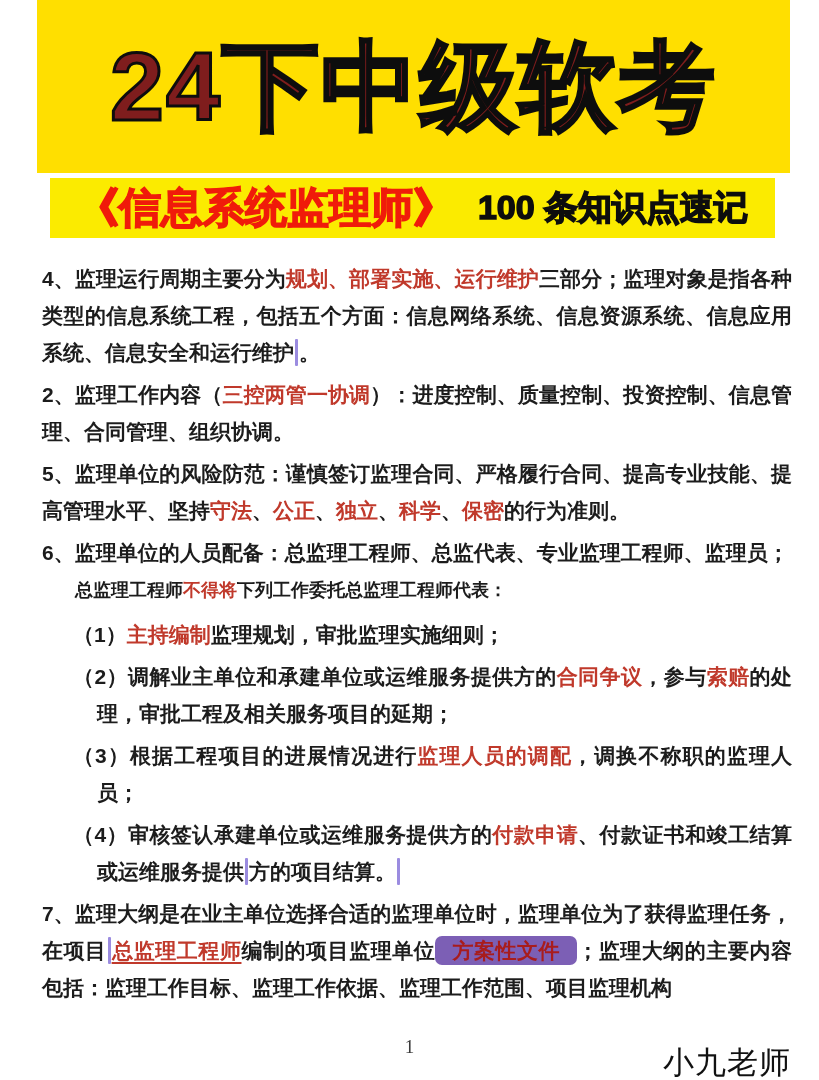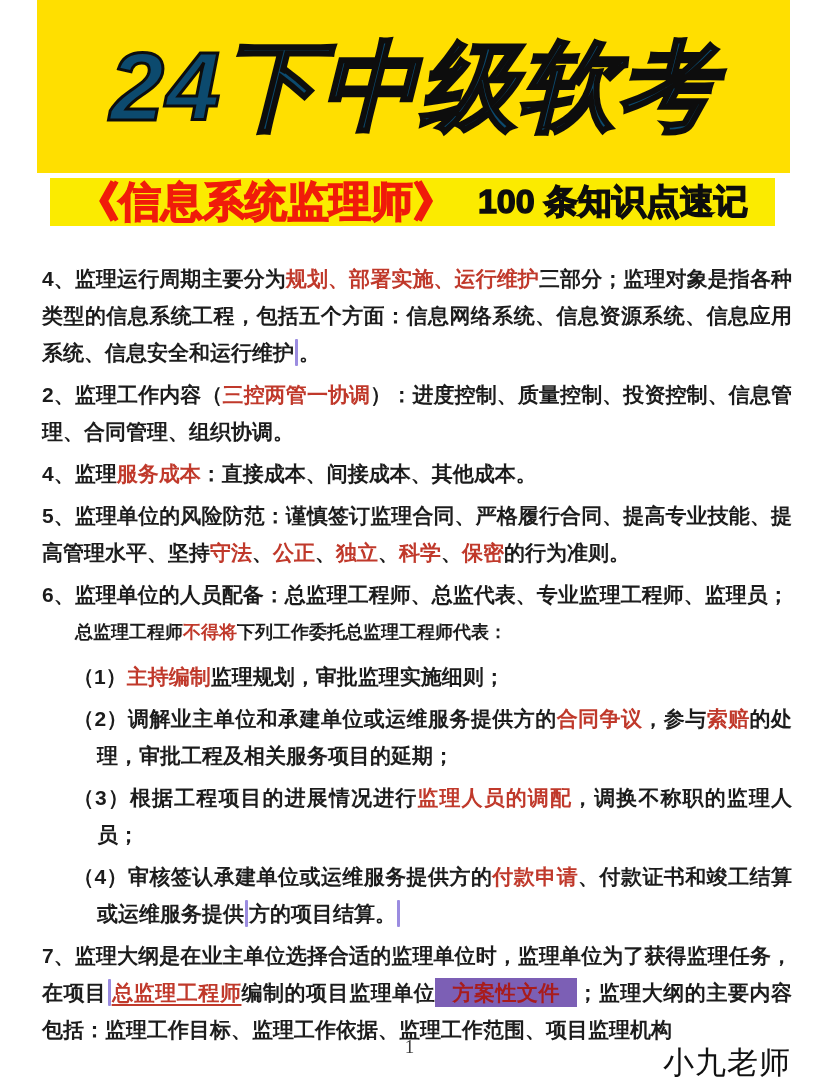--- a/index.html
+++ b/index.html
@@ -17,25 +17,25 @@
     width:819px;height:1080px;position:relative;background:#ffffff;
     font-family:"Liberation Sans","DejaVu Sans",sans-serif;
     overflow:hidden;
   }
   .banner{
     position:absolute;left:37px;top:0;width:753px;height:173px;
     background:var(--banner-yellow);
     display:flex;align-items:center;justify-content:center;
   }
   .banner-title{
-    font-size:97px;font-weight:900;color:#0c4a6e;letter-spacing:2px;
-    -webkit-text-stroke:3px #0d0d0d;line-height:1;white-space:nowrap;font-style:italic;
+    font-size:97px;font-weight:900;color:#7f1d1d;letter-spacing:2px;
+    -webkit-text-stroke:3px #0d0d0d;line-height:1;white-space:nowrap;
   }
   .subbanner{
-    position:absolute;left:50px;top:178px;width:725px;height:48px;
+    position:absolute;left:50px;top:178px;width:725px;height:60px;
     background:var(--subtitle-yellow);
     display:flex;align-items:center;justify-content:center;
     white-space:nowrap;
     gap:15px;
   }
   .sub-book{
     font-size:42px;font-weight:900;color:var(--title-red);
     -webkit-text-stroke:1.5px var(--title-red);
   }
   .sub-rest{
@@ -60,20 +60,21 @@
   .seg-red-underline{
     color:var(--accent-red);
     text-decoration:underline;
     text-decoration-thickness:2px;
     text-underline-offset:4px;
   }
   .seg-red-purple{
     color:var(--purple-on-red);
     background:var(--purple-highlight);
     padding:3px 17px;
+    border-radius:7px;
   }
   .caret{
     display:inline-block;width:3px;height:27px;background:var(--caret-purple);
     vertical-align:-6px;margin:0 1px;border-radius:1px;
   }
   .page-number{
     position:absolute;left:0;right:0;top:1036px;text-align:center;
     font-family:"Liberation Serif","DejaVu Serif",serif;
     font-size:19px;color:#3a3a3a;font-weight:400;
   }
@@ -92,21 +93,20 @@
   </div>
 
   <div class="subbanner">
     <span class="sub-book">《信息系统监理师》</span>
     <span class="sub-rest">100 条知识点速记</span>
   </div>
 
   <div class="content">
       <p class="line para"><span class="seg-plain">4、监理运行周期主要分为</span><span class="seg-red">规划、部署实施、运行维护</span><span class="seg-plain">三部分；监理对象是指各种类型的信息系统工程，包括五个方面：信息网络系统、信息资源系统、信息应用系统、信息安全和运行维护</span><span class="caret"></span><span class="seg-plain">。</span></p>
       <p class="line para"><span class="seg-plain">2、监理工作内容（</span><span class="seg-red">三控两管一协调</span><span class="seg-plain">）：进度控制、质量控制、投资控制、信息管理、合同管理、组织协调。</span></p>
-      <p class="line para"><span class="seg-plain">4、监理</span><span class="seg-red">服务成本</span><span class="seg-plain">：直接成本、间接成本、其他成本。</span></p>
       <p class="line para"><span class="seg-plain">5、监理单位的风险防范：谨慎签订监理合同、严格履行合同、提高专业技能、提高管理水平、坚持</span><span class="seg-red">守法</span><span class="seg-plain">、</span><span class="seg-red">公正</span><span class="seg-plain">、</span><span class="seg-red">独立</span><span class="seg-plain">、</span><span class="seg-red">科学</span><span class="seg-plain">、</span><span class="seg-red">保密</span><span class="seg-plain">的行为准则。</span></p>
       <p class="line para"><span class="seg-plain">6、监理单位的人员配备：总监理工程师、总监代表、专业监理工程师、监理员；</span></p>
       <p class="line note"><span class="seg-plain">总监理工程师</span><span class="seg-red">不得将</span><span class="seg-plain">下列工作委托总监理工程师代表：</span></p>
       <p class="line sub"><span class="seg-plain">（1）</span><span class="seg-red">主持编制</span><span class="seg-plain">监理规划，审批监理实施细则；</span></p>
       <p class="line sub"><span class="seg-plain">（2）调解业主单位和承建单位或运维服务提供方的</span><span class="seg-red">合同争议</span><span class="seg-plain">，参与</span><span class="seg-red">索赔</span><span class="seg-plain">的处理，审批工程及相关服务项目的延期；</span></p>
       <p class="line sub"><span class="seg-plain">（3）根据工程项目的进展情况进行</span><span class="seg-red">监理人员的调配</span><span class="seg-plain">，调换不称职的监理人员；</span></p>
       <p class="line sub"><span class="seg-plain">（4）审核签认承建单位或运维服务提供方的</span><span class="seg-red">付款申请</span><span class="seg-plain">、付款证书和竣工结算或运维服务提供</span><span class="caret"></span><span class="seg-plain">方的项目结算。</span><span class="caret"></span></p>
       <p class="line para"><span class="seg-plain">7、监理大纲是在业主单位选择合适的监理单位时，监理单位为了获得监理任务，在项目</span><span class="caret"></span><span class="seg-red-underline">总监理工程师</span><span class="seg-plain">编制的项目监理单位</span><span class="seg-red-purple">方案性文件</span><span class="seg-plain">；监理大纲的主要内容包括：监理工作目标、监理工作依据、监理工作范围、项目监理机构</span></p>
     </div>
 

